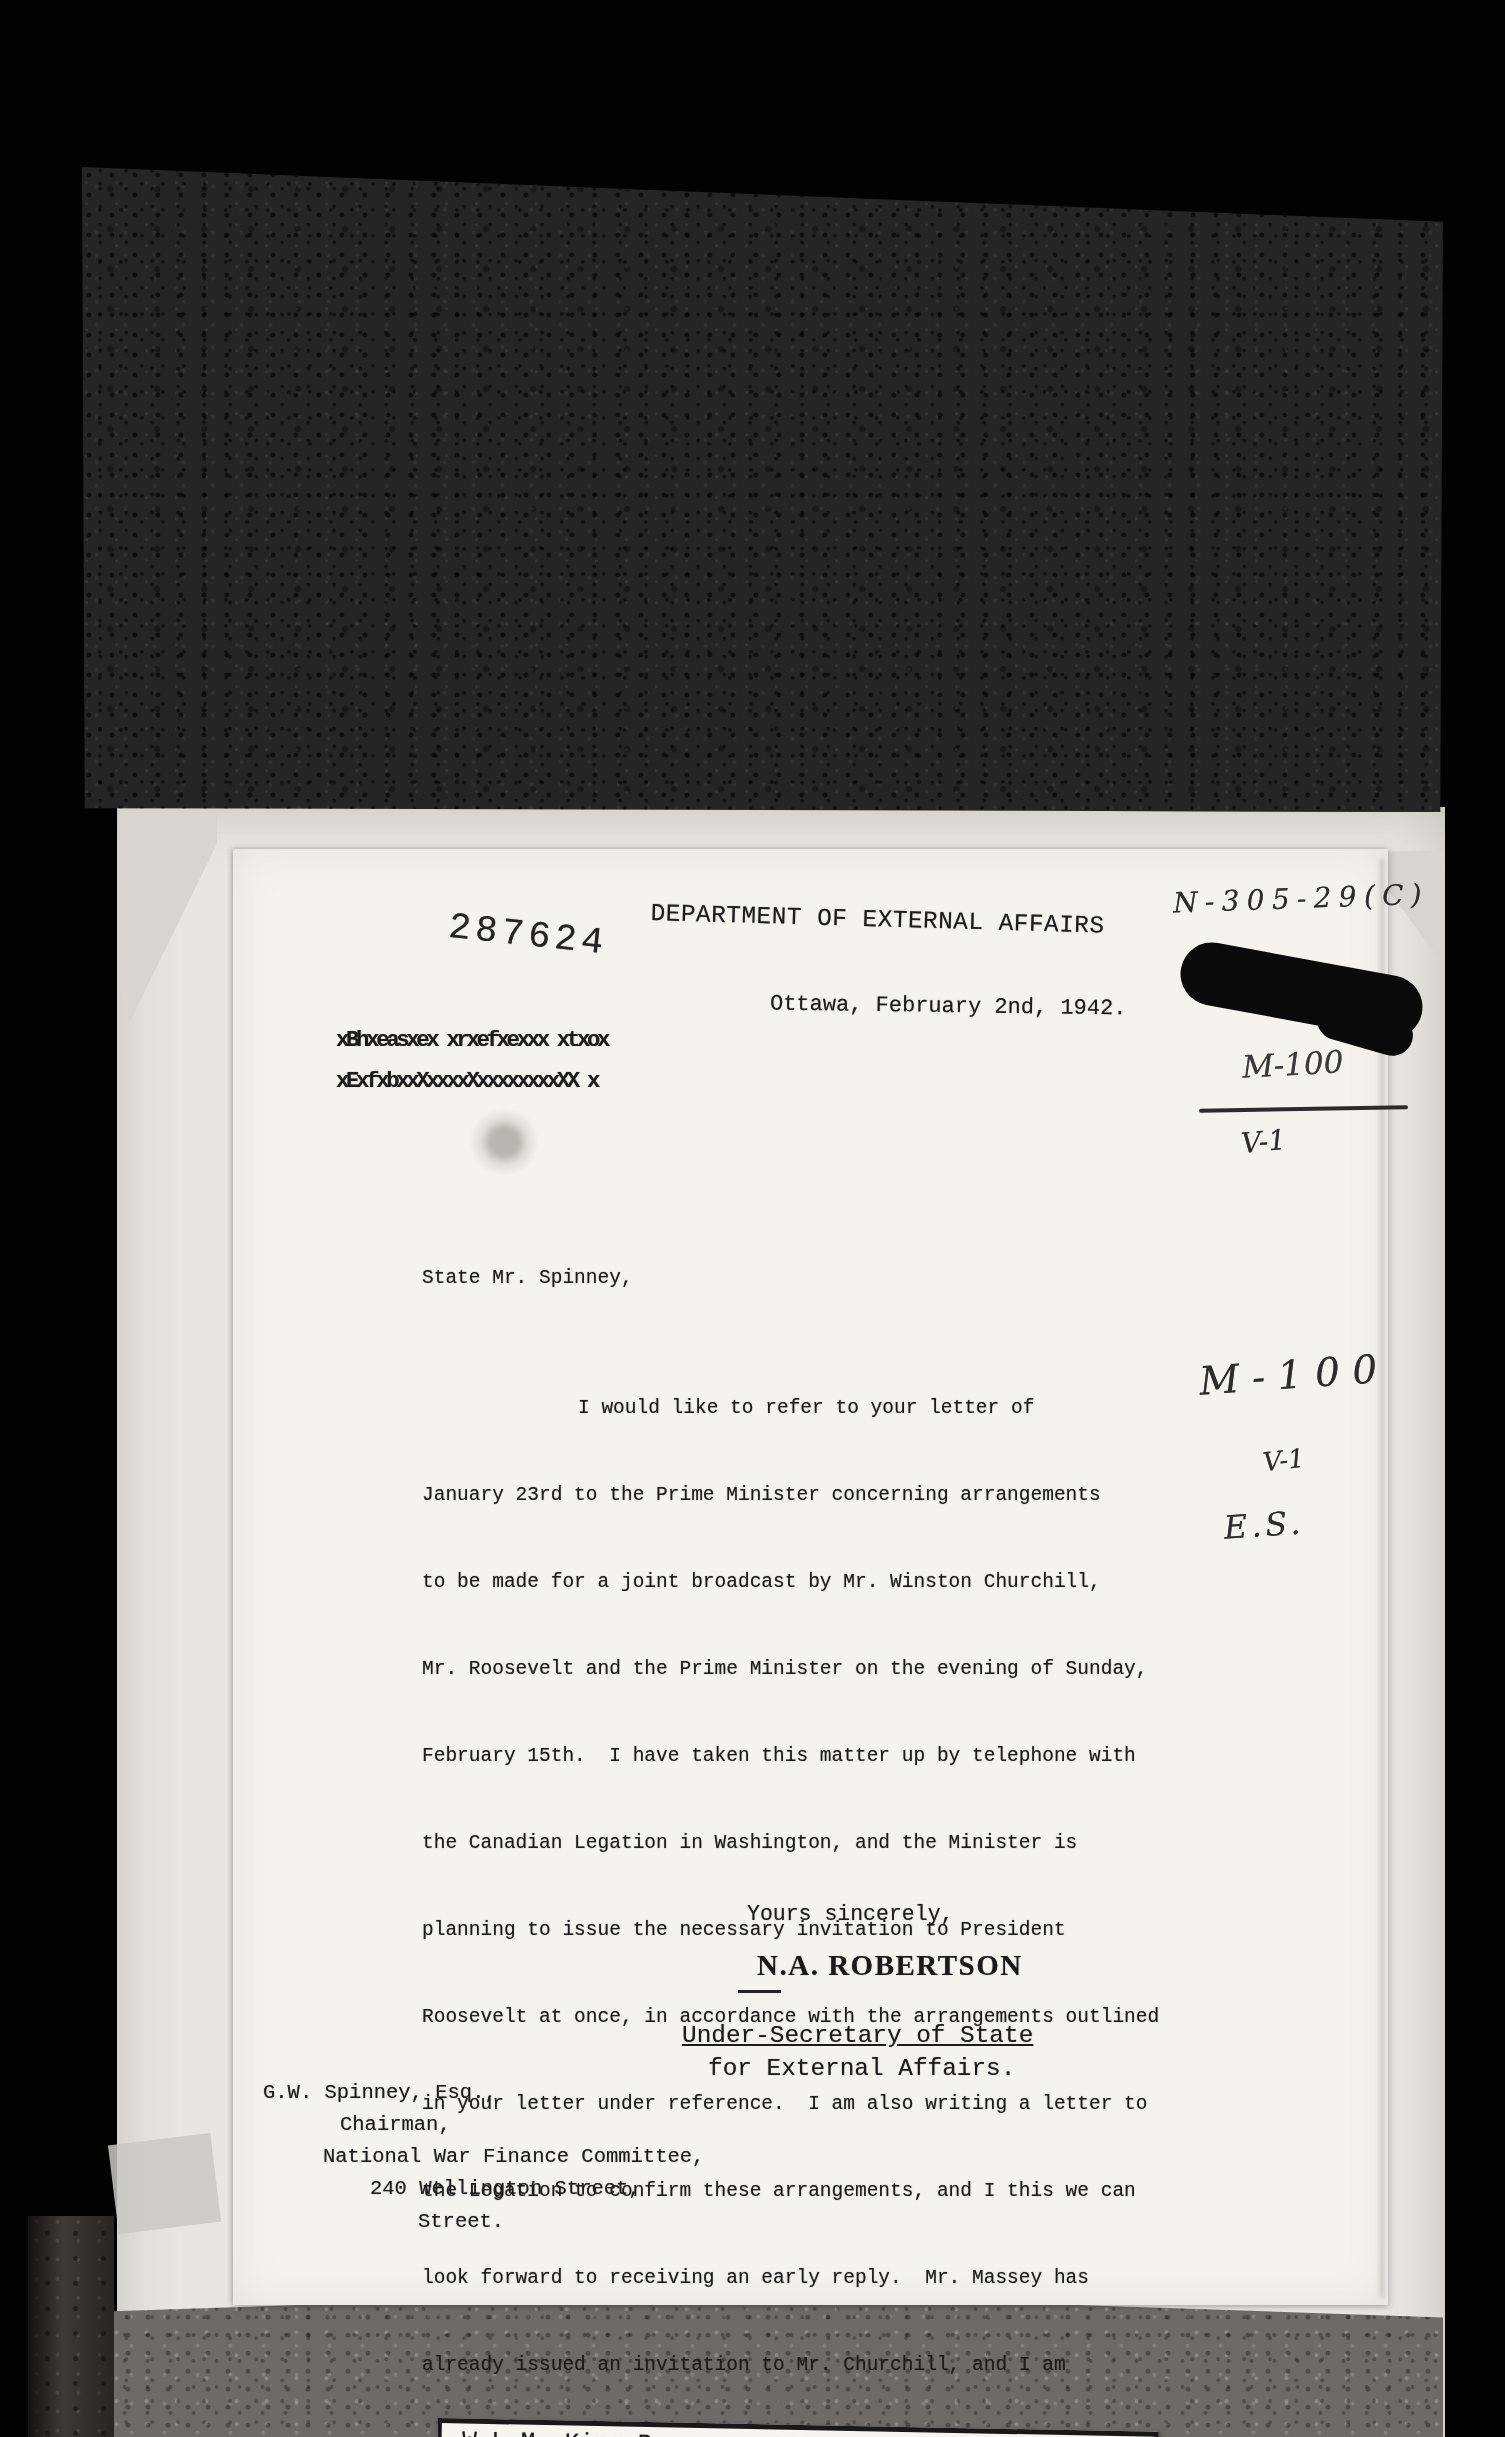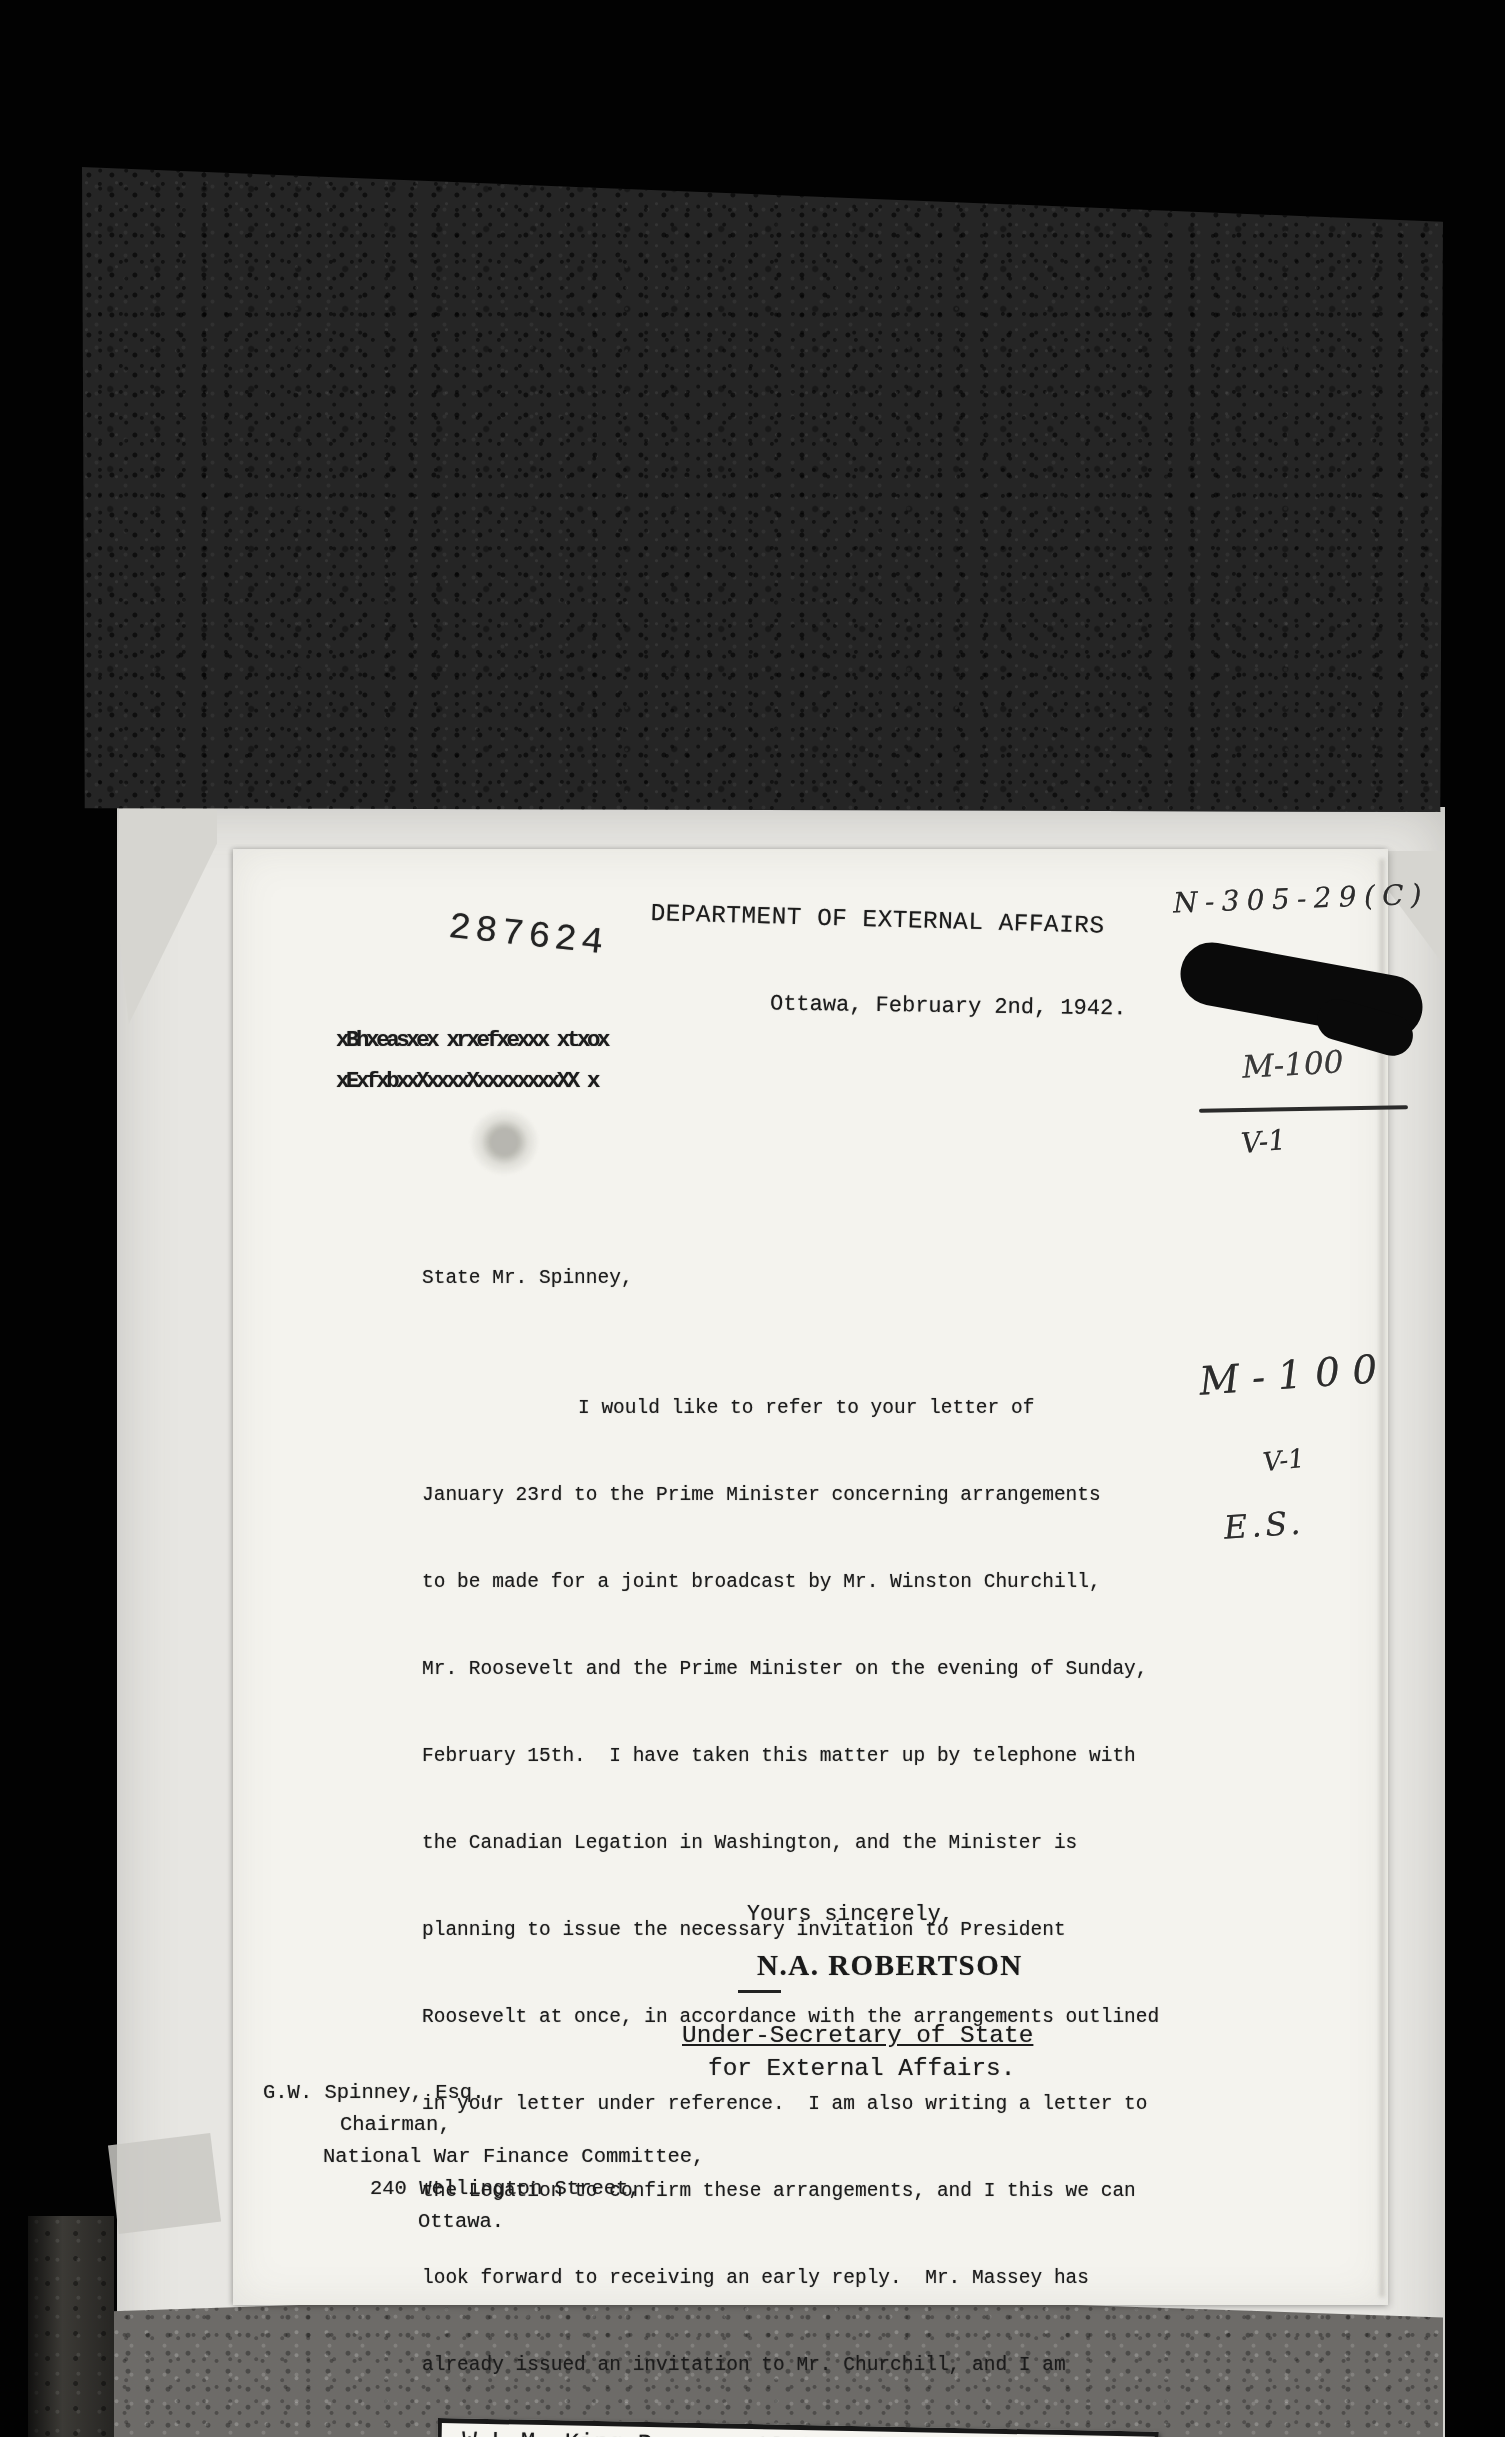--- a/index.html
+++ b/index.html
@@ -161,21 +161,21 @@
   <div class="abs tw z5" id="closing">Yours sincerely,</div>
   <div class="abs z5" id="signature">N.A. ROBERTSON</div>
   <div class="abs z5" id="signature-underline"></div>
   <div class="abs tw z5" id="signer-title-1">Under-Secretary of State</div>
   <div class="abs tw z5" id="signer-title-2">for External Affairs.</div>
 
   <div class="abs tw addr z5" id="addr-0">G.W. Spinney, Esq.,</div>
   <div class="abs tw addr z5" id="addr-1">Chairman,</div>
   <div class="abs tw addr z5" id="addr-2">National War Finance Committee,</div>
   <div class="abs tw addr z5" id="addr-3">240 Wellington Street,</div>
-  <div class="abs tw addr z5" id="addr-4">Ottawa.</div>
+  <div class="abs tw addr z5" id="addr-4">Street.</div>
 
   <div class="abs" id="archive-label">
     <div class="tw lbl-ln">W.L.M. King Papers, 1942, Primary Series,</div>
 
   </div>
 
 </div>
 
 
 </body></html>

